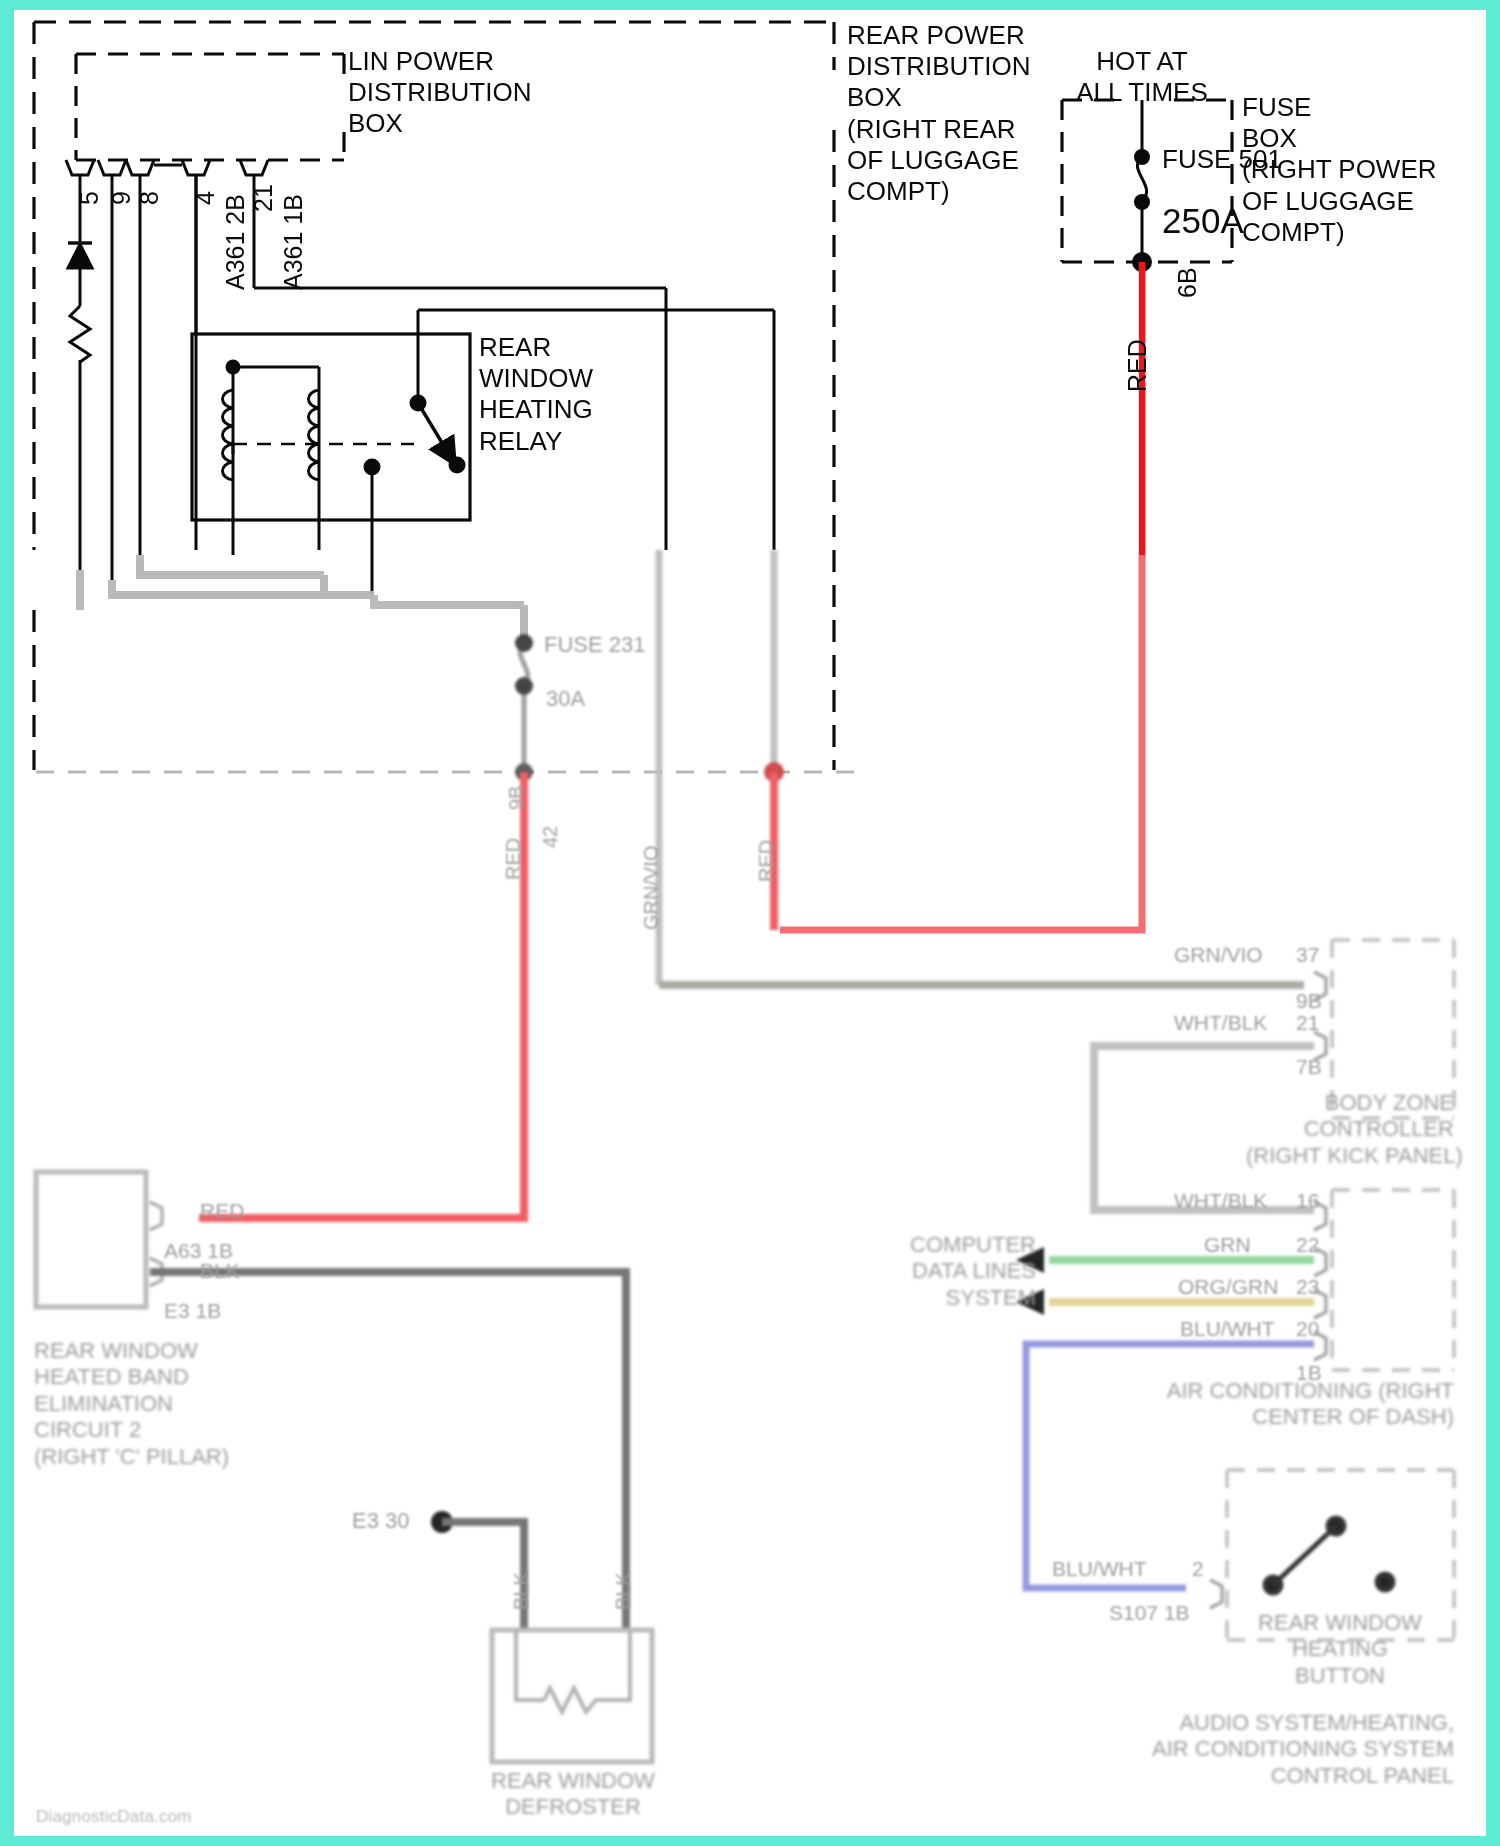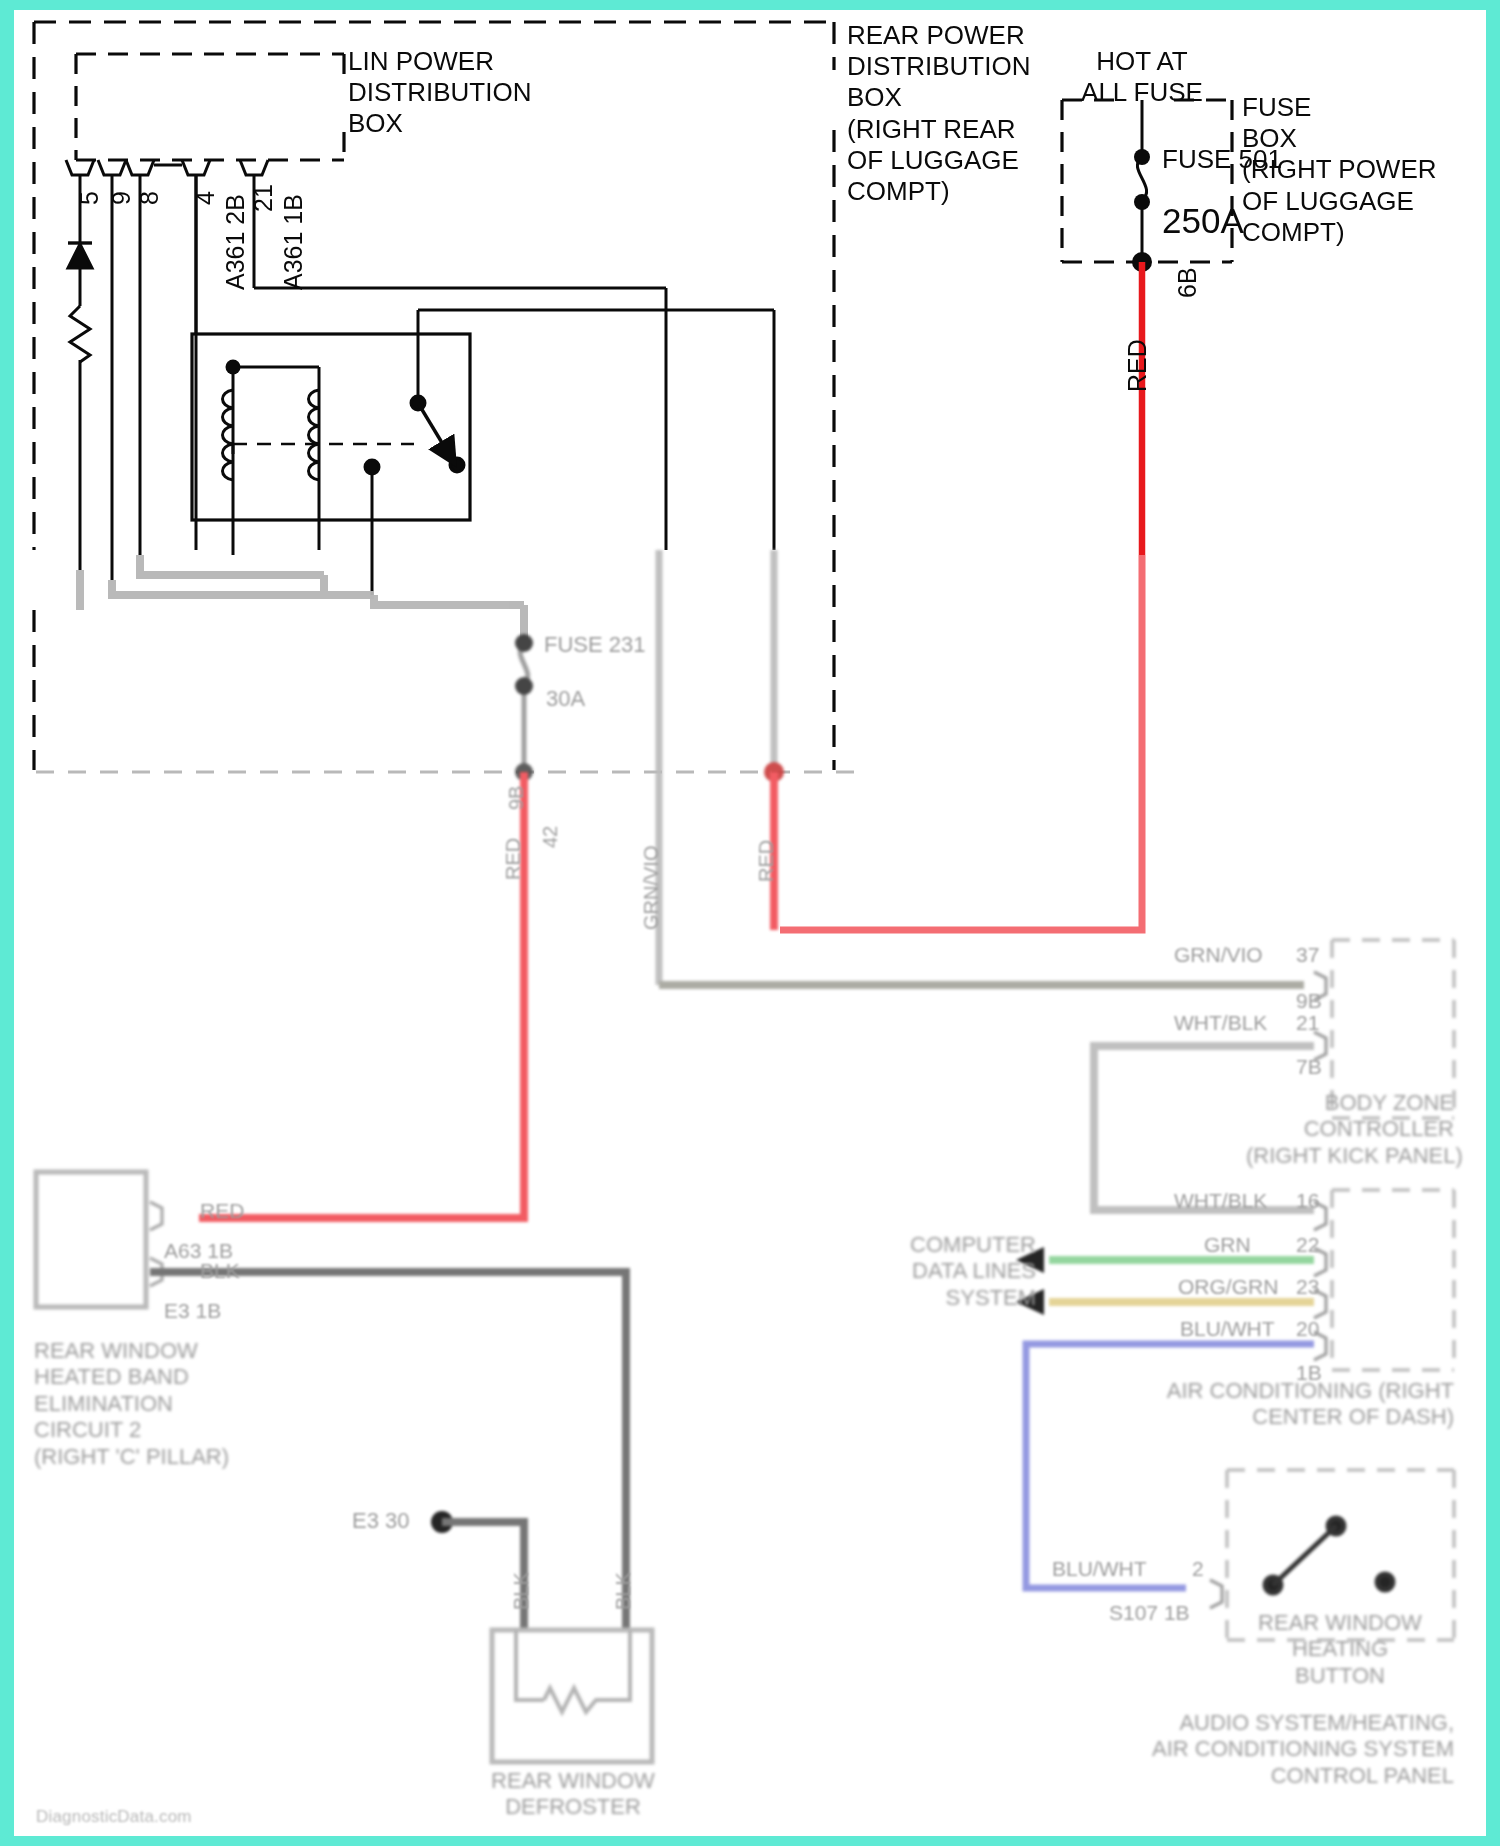--- a/index.html
+++ b/index.html
@@ -264,21 +264,21 @@
 BOX</div>
 
     <div class="lbl sharp" style="left:833px;top:10px;font-size:26px;">REAR POWER
 DISTRIBUTION
 BOX
 (RIGHT REAR
 OF LUGGAGE
 COMPT)</div>
 
     <div class="lbl sharp" style="left:1048px;top:36px;font-size:26px;text-align:center;width:160px;">HOT AT
-ALL FUSE</div>
+ALL TIMES</div>
 
     <div class="lbl sharp" style="left:1228px;top:82px;font-size:26px;">FUSE
 BOX
 (RIGHT POWER
 OF LUGGAGE
 COMPT)</div>
 
     <div class="lbl sharp" style="left:1148px;top:134px;font-size:26px;">FUSE 501</div>
     <div class="lbl sharp" style="left:1148px;top:190px;font-size:35px;">250A</div>
 
@@ -288,20 +288,24 @@
 
     <div class="lbl sharp vert" style="left:60px;top:195px;font-size:25px;transform:rotate(-90deg);">5</div>
     <div class="lbl sharp vert" style="left:92px;top:195px;font-size:25px;transform:rotate(-90deg);">9</div>
     <div class="lbl sharp vert" style="left:120px;top:195px;font-size:25px;transform:rotate(-90deg);">8</div>
     <div class="lbl sharp vert" style="left:176px;top:195px;font-size:25px;transform:rotate(-90deg);">4</div>
     <div class="lbl sharp vert" style="left:234px;top:202px;font-size:25px;transform:rotate(-90deg);">21</div>
 
     <div class="lbl sharp vert" style="left:206px;top:280px;font-size:25px;transform:rotate(-90deg);">A361 2B</div>
     <div class="lbl sharp vert" style="left:264px;top:280px;font-size:25px;transform:rotate(-90deg);">A361 1B</div>
 
+    <div class="lbl sharp" style="left:465px;top:322px;font-size:26px;">REAR
+WINDOW
+HEATING
+RELAY</div>
 
     <div class="lbl faded blurbox2" style="left:530px;top:622px;font-size:22px;">FUSE 231</div>
     <div class="lbl faded blurbox2" style="left:532px;top:676px;font-size:22px;">30A</div>
 
     <div class="lbl faded blurbox2 vert" style="left:490px;top:800px;font-size:20px;transform:rotate(-90deg);">9B</div>
     <div class="lbl faded blurbox2 vert" style="left:524px;top:838px;font-size:20px;transform:rotate(-90deg);">42</div>
     <div class="lbl faded blurbox2 vert" style="left:487px;top:870px;font-size:20px;transform:rotate(-90deg);">RED</div>
 
     <div class="lbl faded blurbox2 vert" style="left:625px;top:920px;font-size:20px;transform:rotate(-90deg);">GRN/VIO</div>
 

